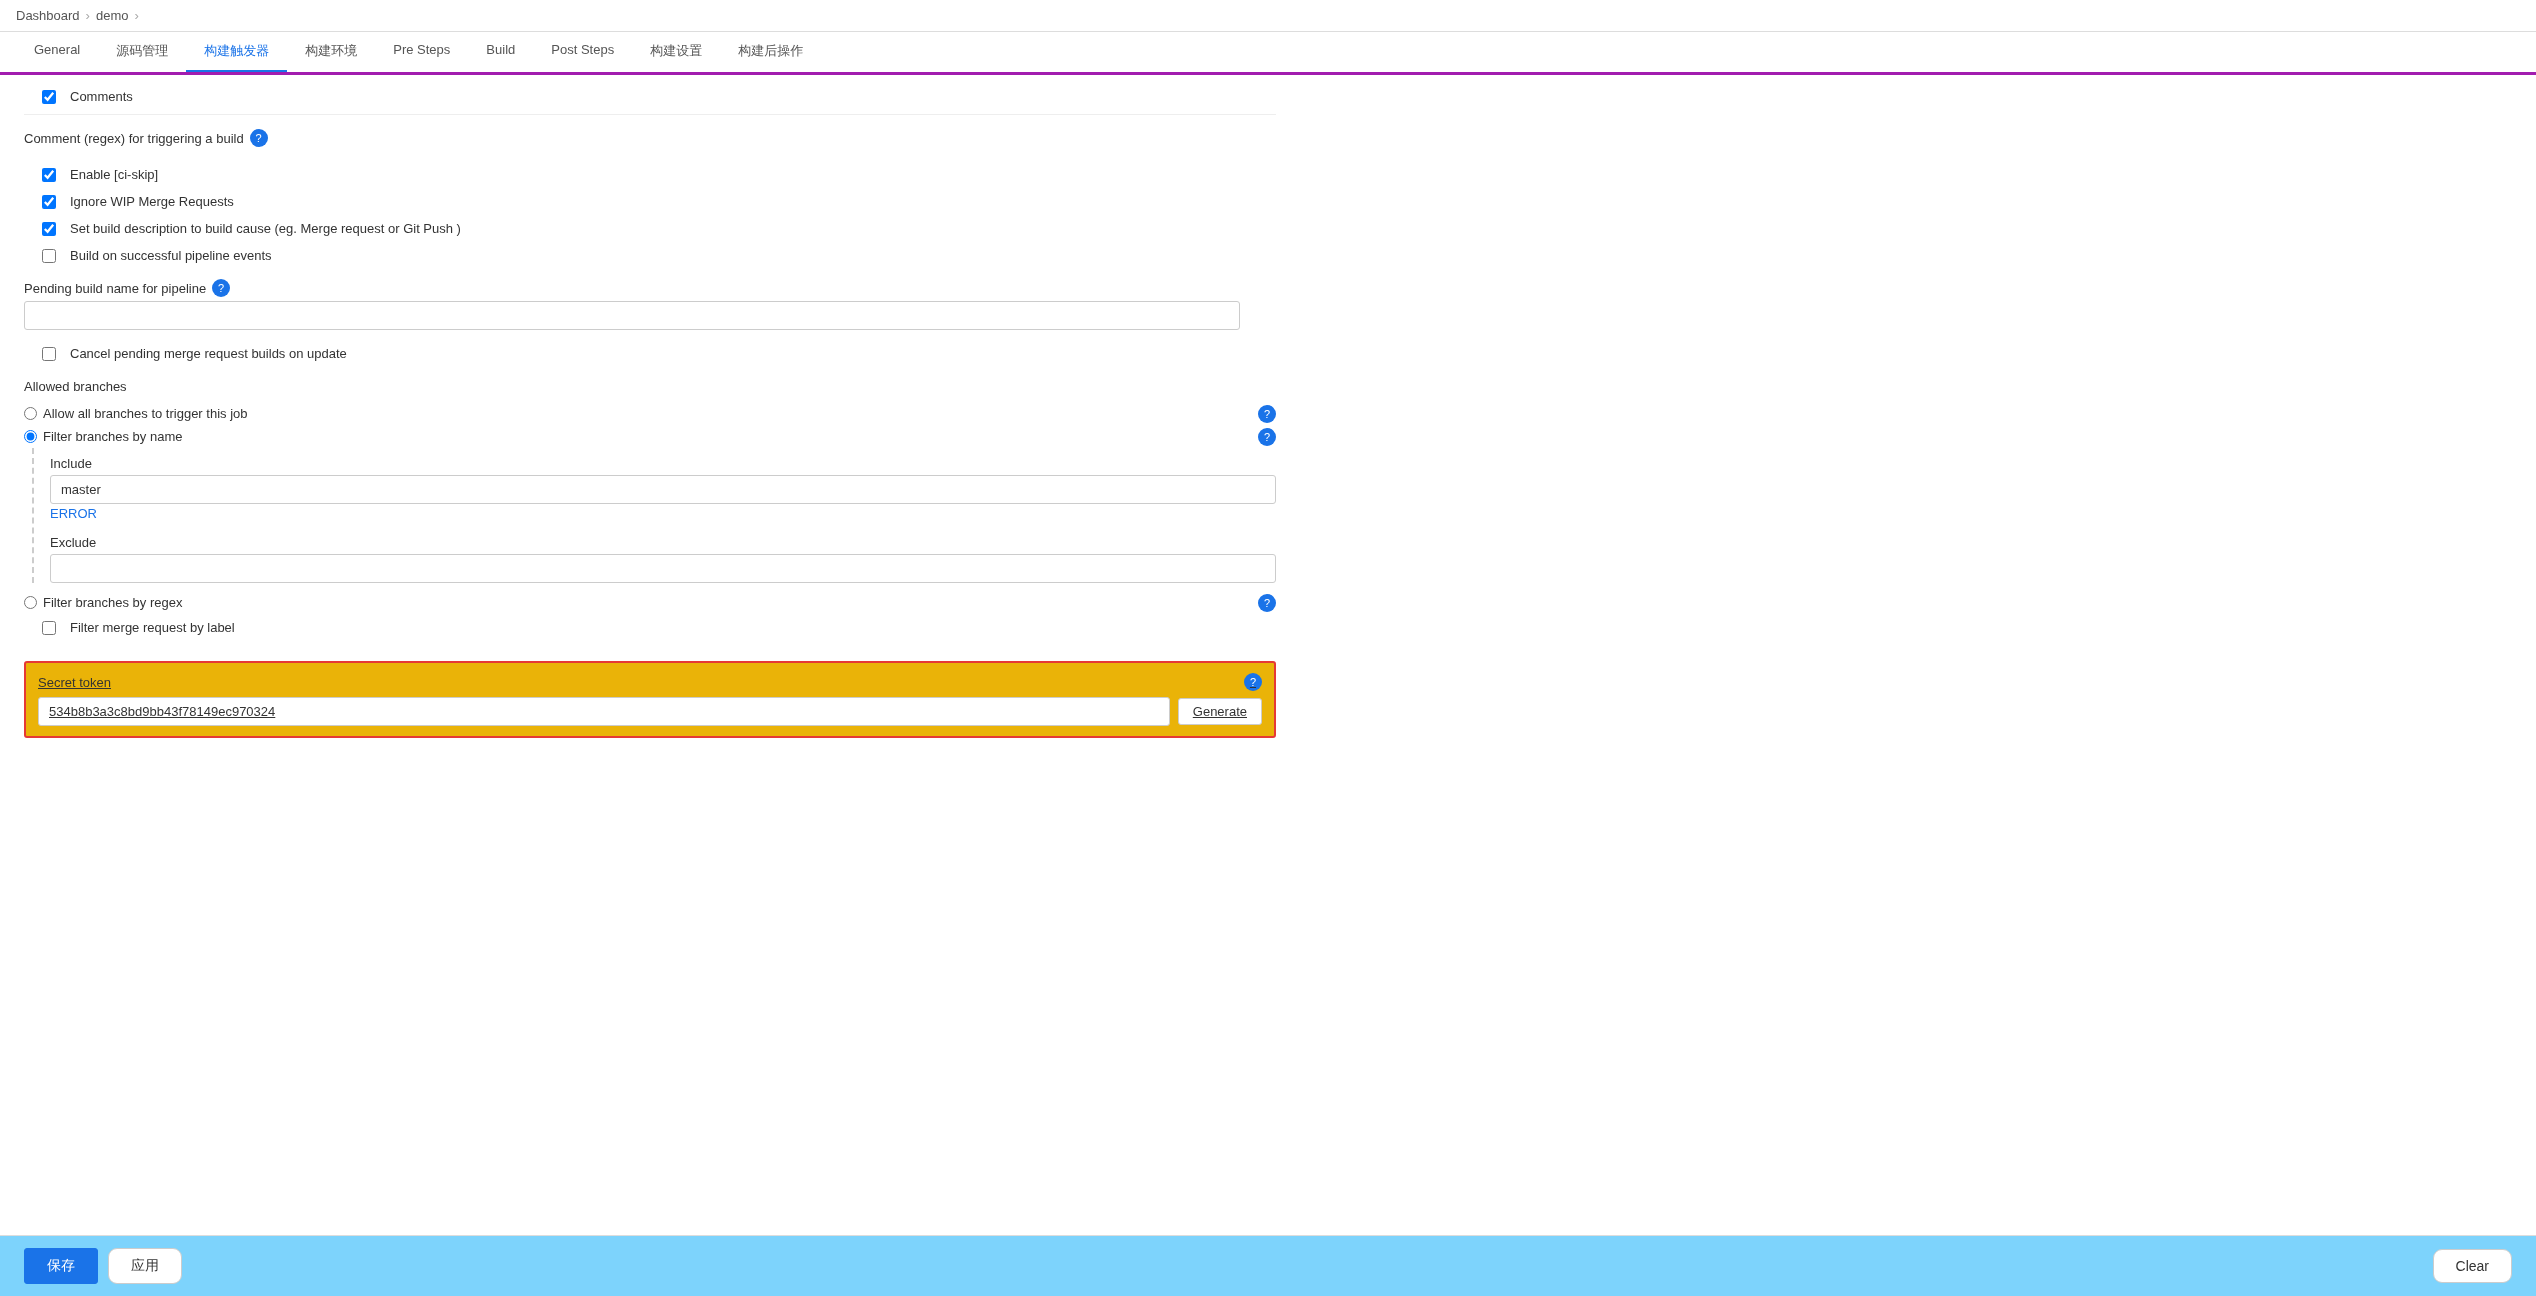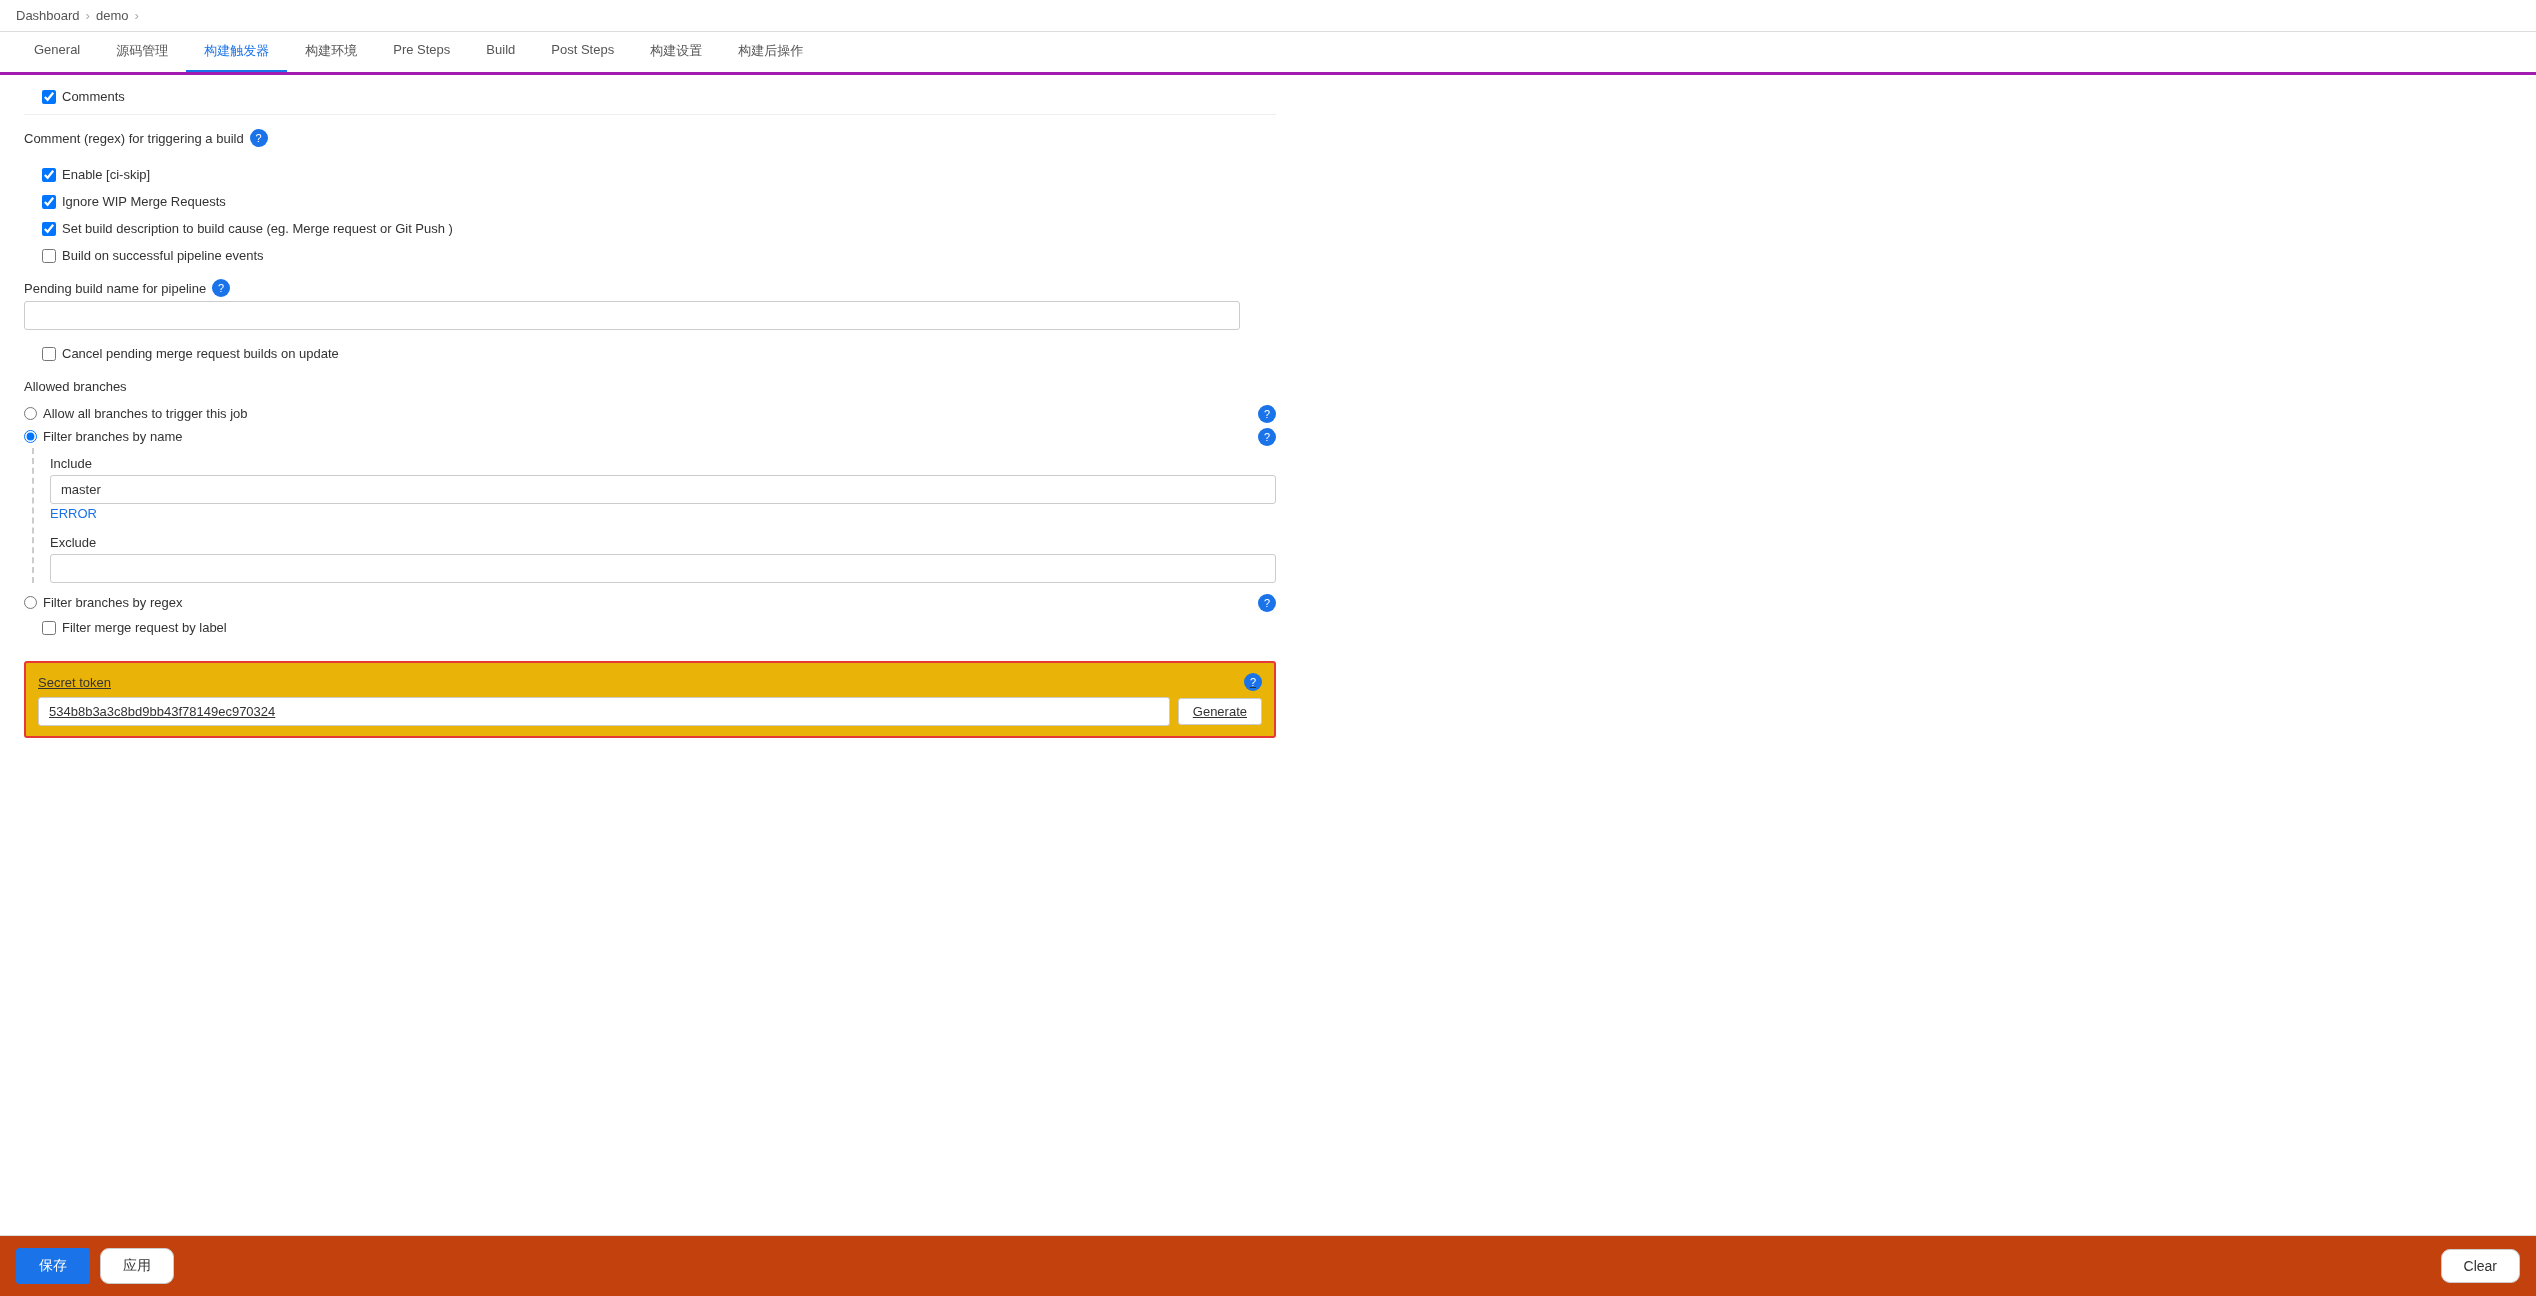--- a/index.html
+++ b/index.html
@@ -99,21 +99,21 @@
       border-radius: 50%;
       font-size: 11px;
       cursor: pointer;
       flex-shrink: 0;
     }
 
     
     .checkbox-row {
       display: flex;
       align-items: center;
-      gap: 6px;
+      gap: 14px;
       padding: 6px 18px;
     }
     .checkbox-row input[type="checkbox"],
     .checkbox-row input[type="radio"] {
       width: 14px;
       height: 14px;
       cursor: pointer;
     }
 
     
@@ -167,23 +167,23 @@
       background: #eab308;
       text-decoration: underline;
     }
 
     
     .action-bar {
       position: fixed;
       bottom: 0;
       left: 0;
       right: 0;
-      background: #c2410c;
+      background: #7dd3fc;
       border-top: 1px solid #ddd;
-      padding: 12px 16px;
+      padding: 12px 24px;
       display: flex;
       align-items: center;
       justify-content: space-between;
       z-index: 100;
     }
 
     .action-bar-left {
       display: flex;
       gap: 10px;
     }

